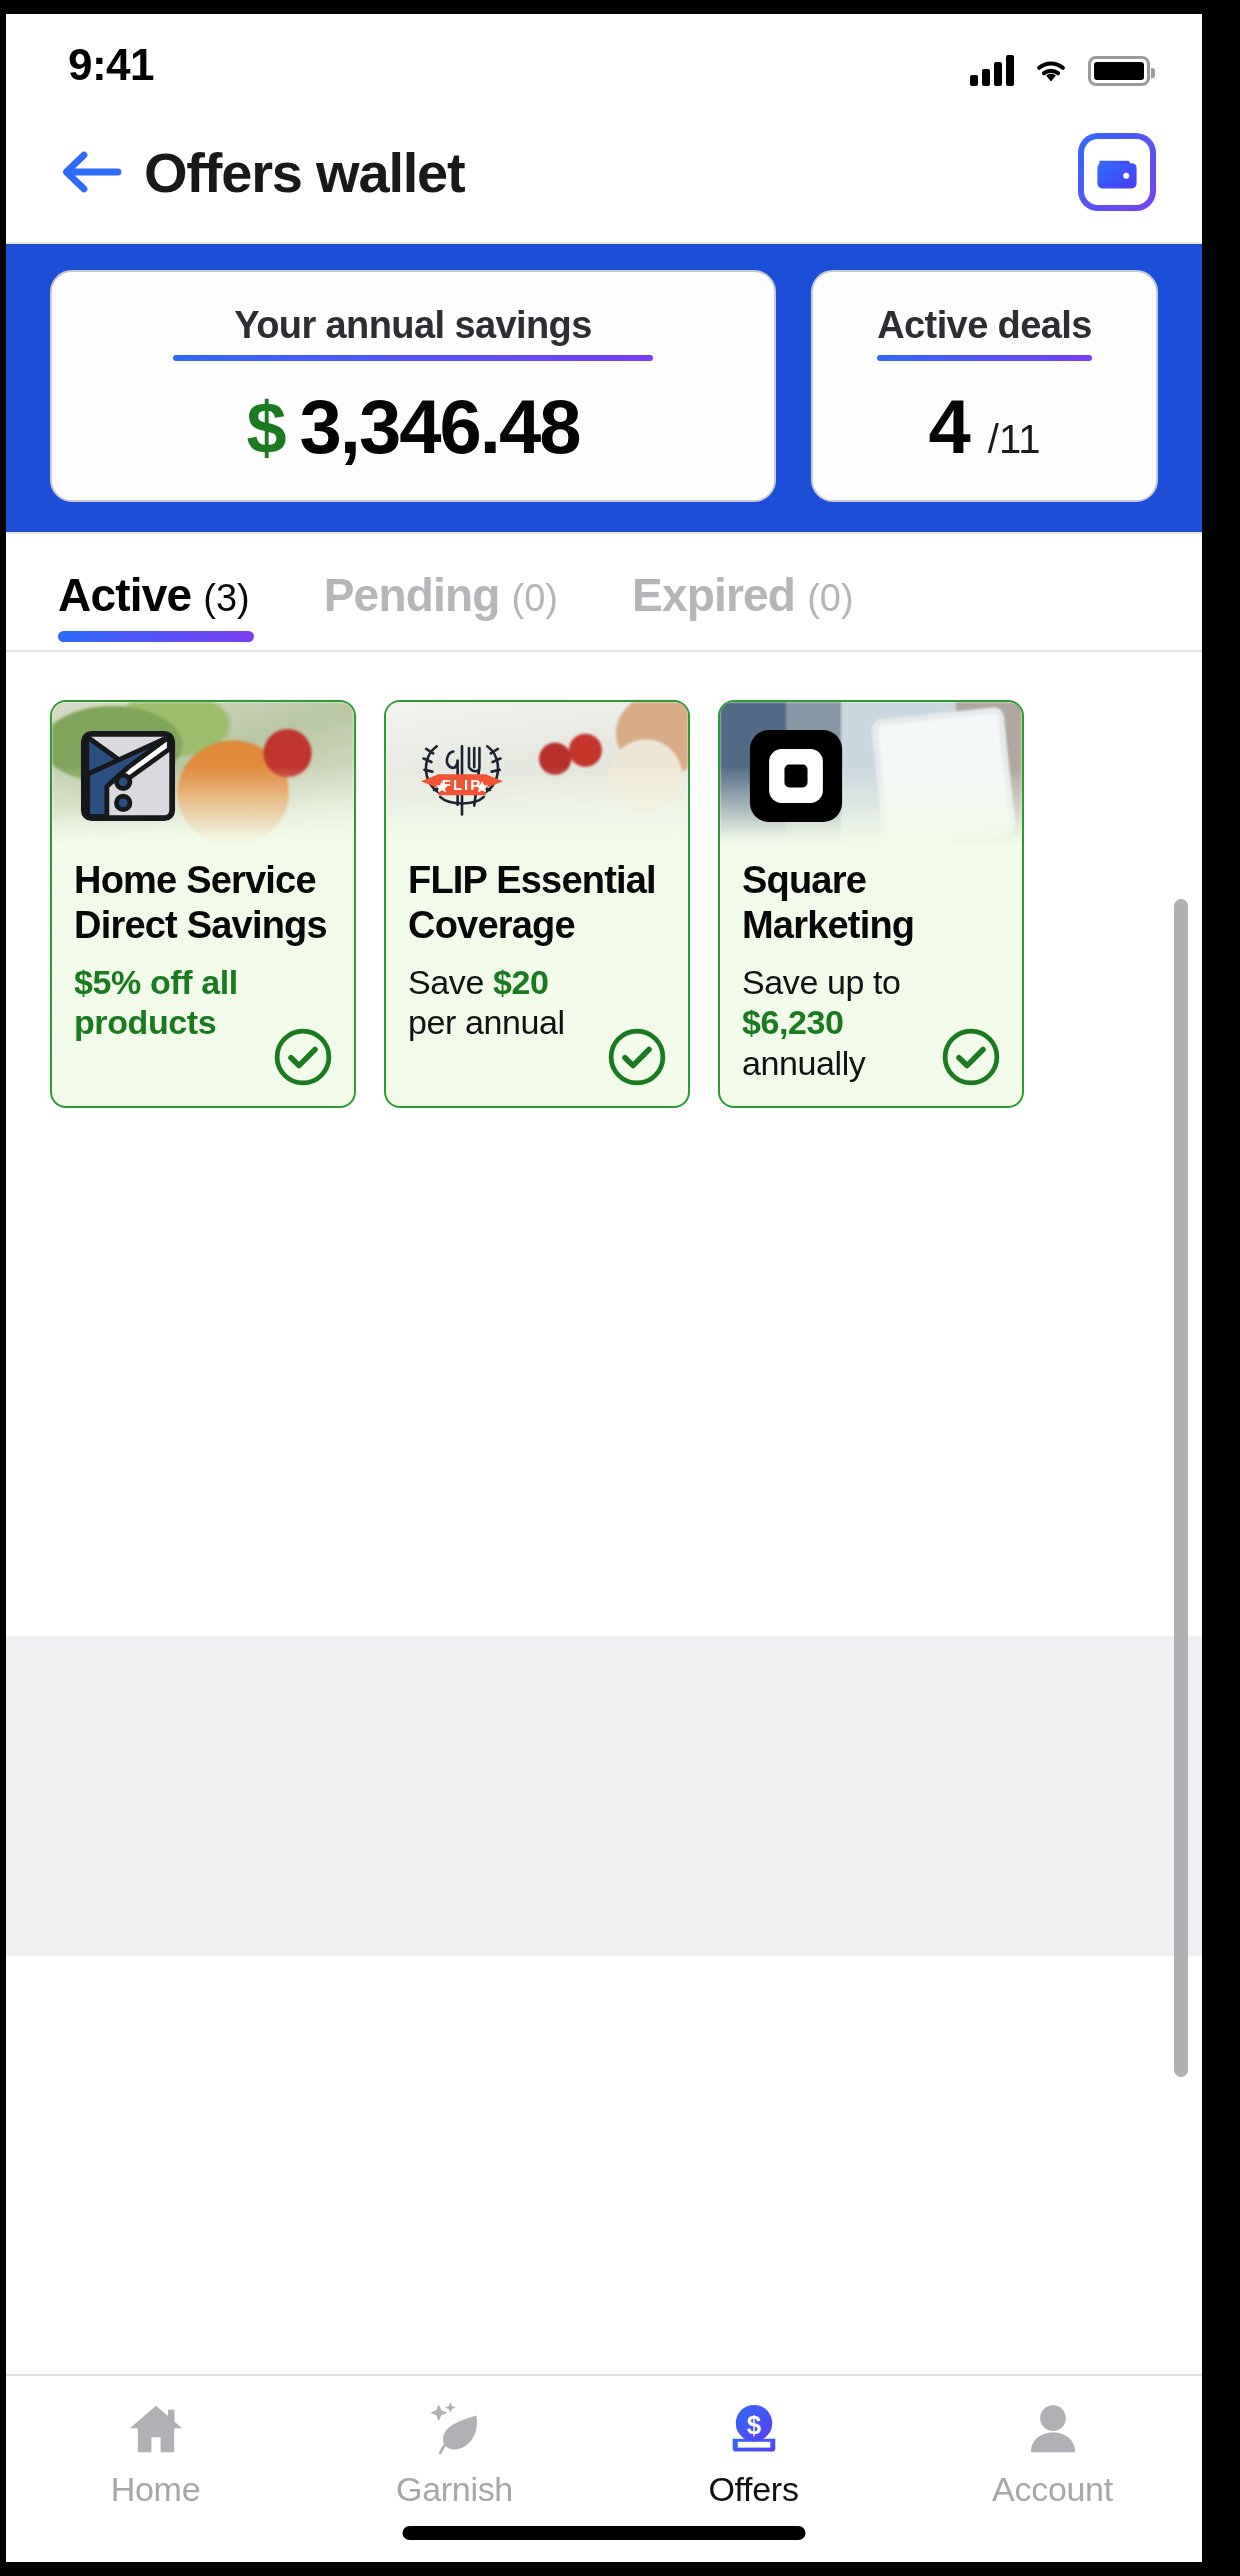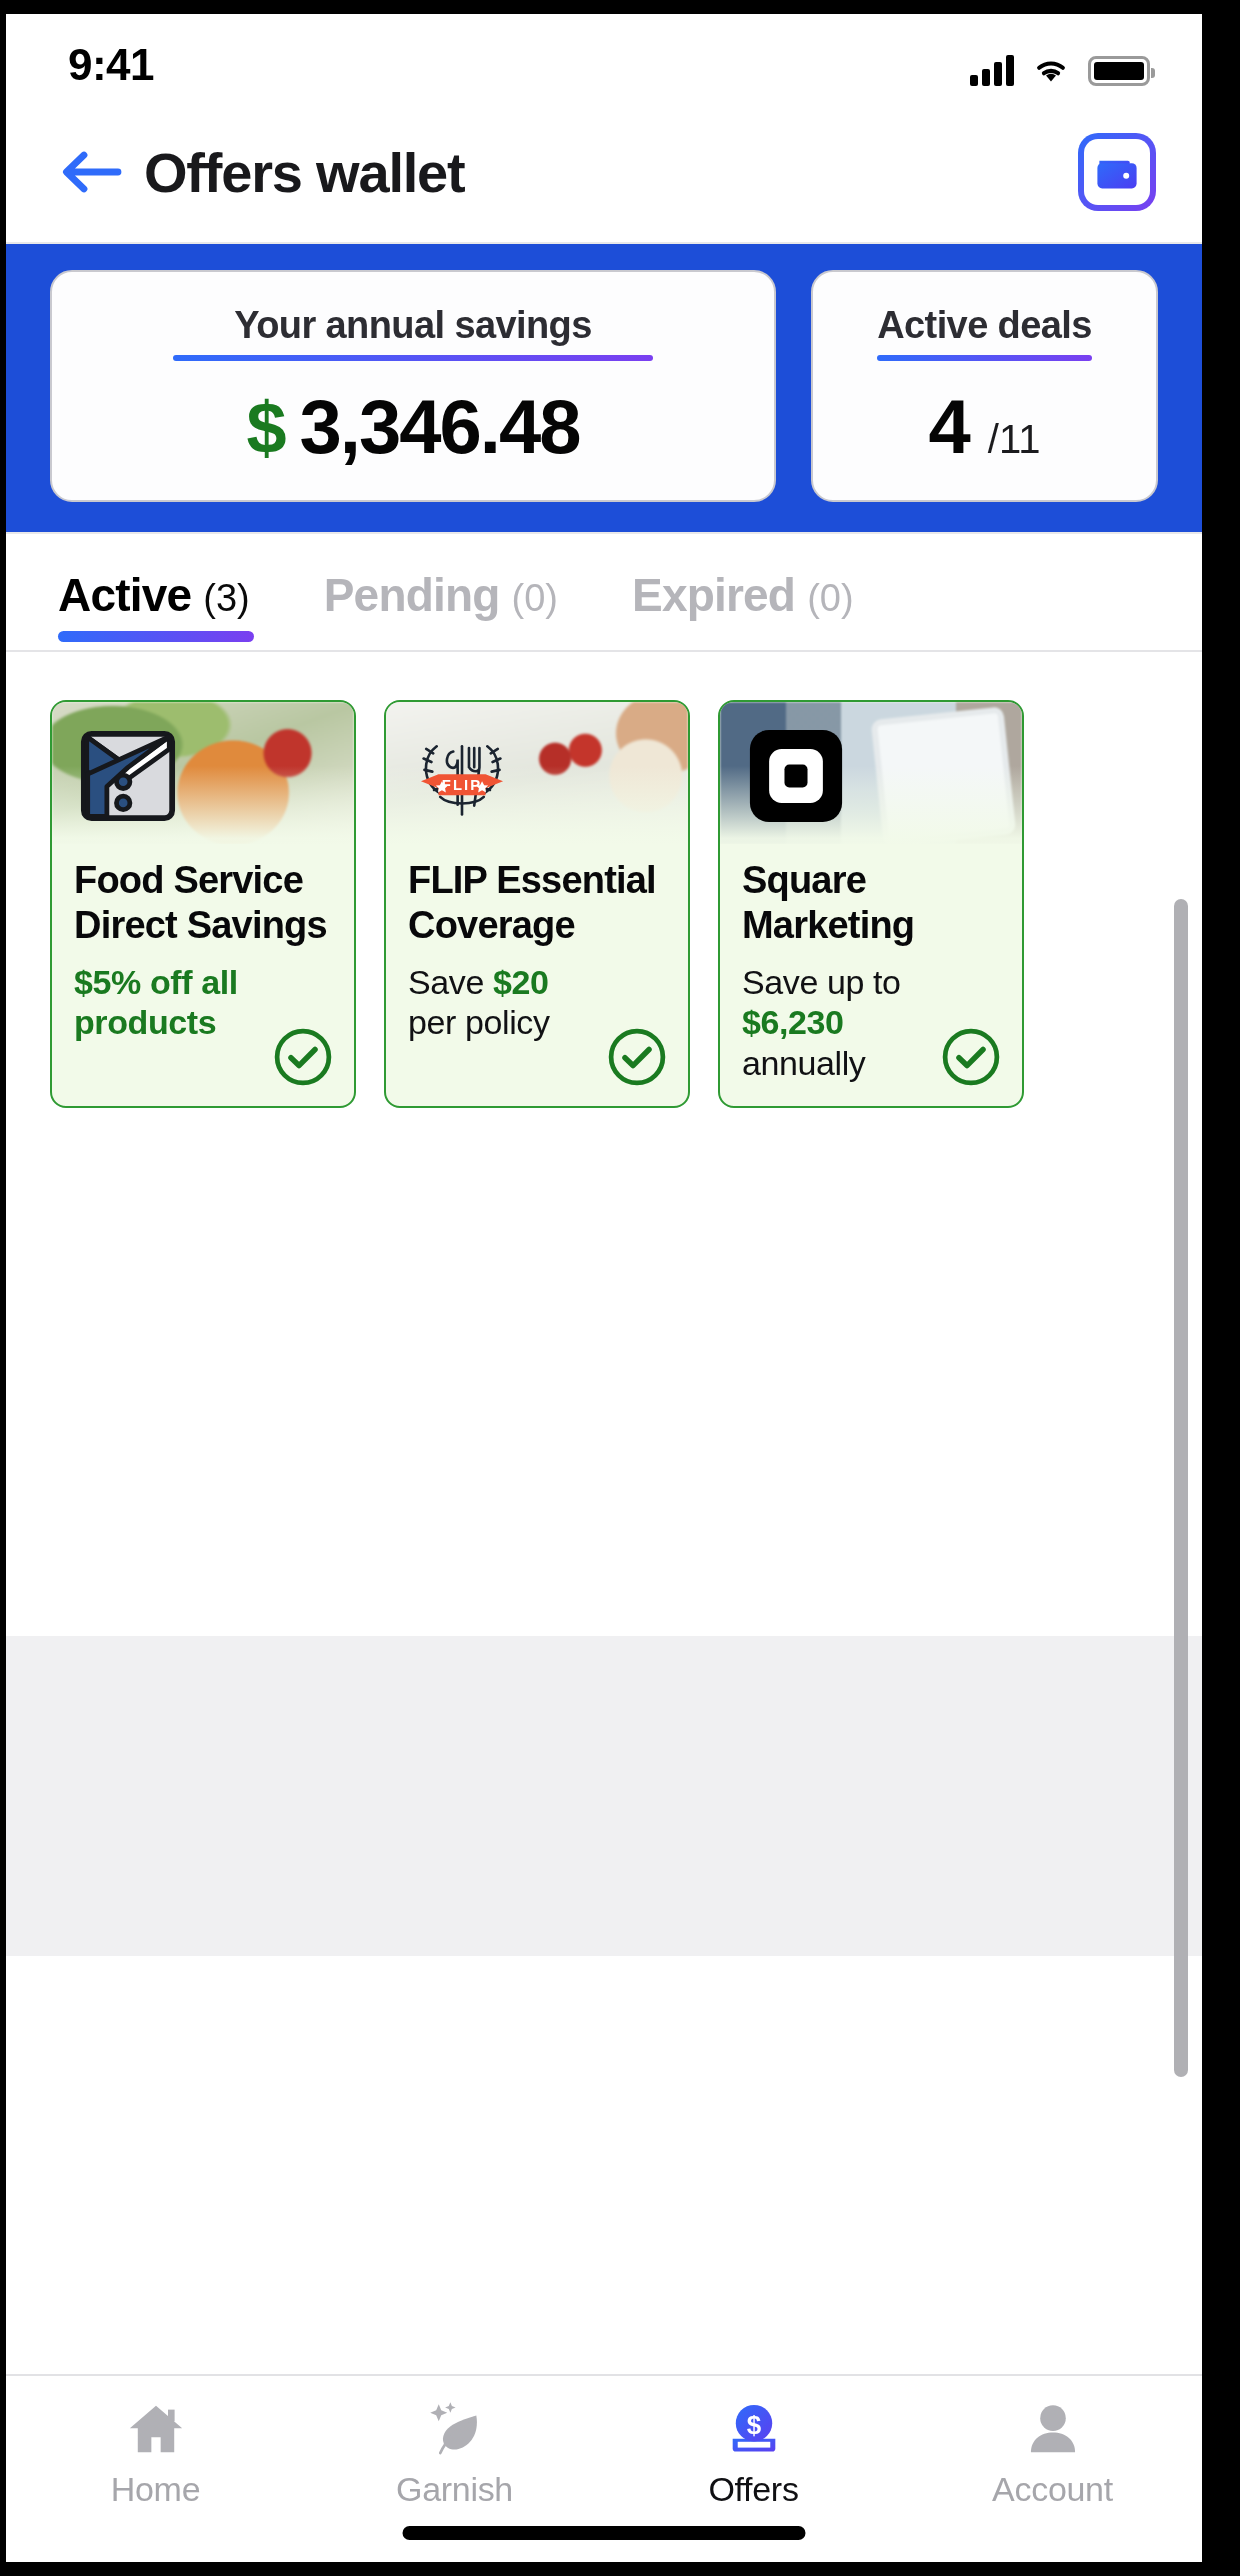--- a/index.html
+++ b/index.html
@@ -459,21 +459,21 @@
           <svg class="brand-logo" viewBox="0 0 100 100">
             <rect x="4" y="6" width="92" height="88" rx="8" fill="#d9dade" stroke="#16181c" stroke-width="6"></rect>
             <path d="M7 9 L50 40 L93 9 L93 22 L50 53 L7 22 Z" fill="#ffffff" stroke="#16181c" stroke-width="5" stroke-linejoin="round"></path>
             <path d="M7 9 L47 38 L25 58 L7 45 Z" fill="#2a4f80" stroke="#16181c" stroke-width="5" stroke-linejoin="round"></path>
             <path d="M93 9 L50 41 L28 61 L28 92 L8 92 L8 48 Z" fill="#2a4f80" stroke="#16181c" stroke-width="5" stroke-linejoin="round"></path>
             <circle cx="45" cy="56" r="7" fill="#2a4f80" stroke="#16181c" stroke-width="5"></circle>
             <circle cx="45" cy="78" r="7" fill="#2a4f80" stroke="#16181c" stroke-width="5"></circle>
           </svg>
         </div>
         <div class="offer-body">
-          <div class="offer-title">Food Service Direct Savings</div>
+          <div class="offer-title">Home Service Direct Savings</div>
           <div class="offer-sub allgreen">
             <span>$5% off all products</span>
           </div>
           <svg class="check-badge" viewBox="0 0 34 34">
             <circle cx="17" cy="17" r="14.2" fill="none" stroke="#1a7a20" stroke-width="2.6"></circle>
             <path d="M10.4 17.4l4.4 4.3 8.8-8.8" fill="none" stroke="#1a7a20" stroke-width="3" stroke-linecap="round" stroke-linejoin="round"></path>
           </svg>
         </div>
       </div>
 
@@ -493,21 +493,21 @@
               <path d="M55 16 l0 78"></path>
             </g>
             <path d="M8 56 L28 48 L82 48 L102 56 L82 64 L82 72 L28 72 L28 64 Z" fill="#f05434"></path>
             <text x="55" y="66" font-family="Liberation Sans, sans-serif" font-size="17" font-weight="700" fill="#ffffff" text-anchor="middle" letter-spacing="2.4">FLIP</text>
             <path d="M32 56 l2.4 4.6 L39 61 l-3.4 3.1 .9 4.7 -4.5-2.4 -4.5 2.4 .9-4.7 L25 61 l4.6-.4z" fill="#ffffff"></path>
             <path d="M78 56 l2.4 4.6 L85 61 l-3.4 3.1 .9 4.7 -4.5-2.4 -4.5 2.4 .9-4.7 L71 61 l4.6-.4z" fill="#ffffff"></path>
           </svg>
         </div>
         <div class="offer-body">
           <div class="offer-title">FLIP Essential Coverage</div>
-          <div class="offer-sub"><span>Save </span><span class="hl">$20</span><span> per policy</span></div>
+          <div class="offer-sub"><span>Save </span><span class="hl">$20</span><span> per annual</span></div>
           <svg class="check-badge" viewBox="0 0 34 34">
             <circle cx="17" cy="17" r="14.2" fill="none" stroke="#1a7a20" stroke-width="2.6"></circle>
             <path d="M10.4 17.4l4.4 4.3 8.8-8.8" fill="none" stroke="#1a7a20" stroke-width="3" stroke-linecap="round" stroke-linejoin="round"></path>
           </svg>
         </div>
       </div>
 
       <div class="offer-card">
         <div class="offer-hero">
           <div class="hero-square"></div>

